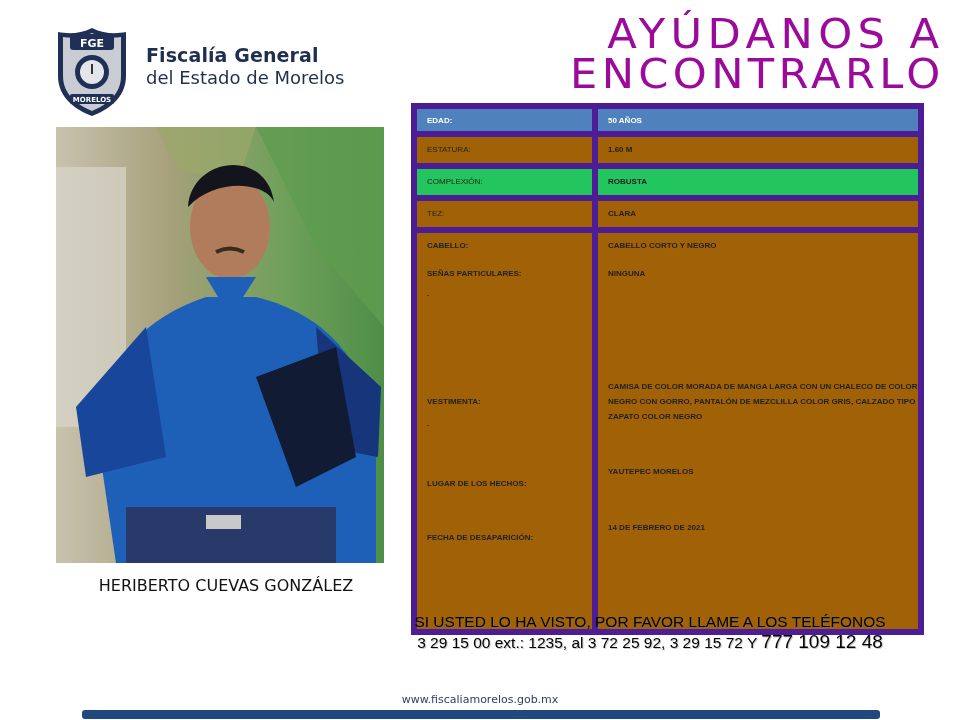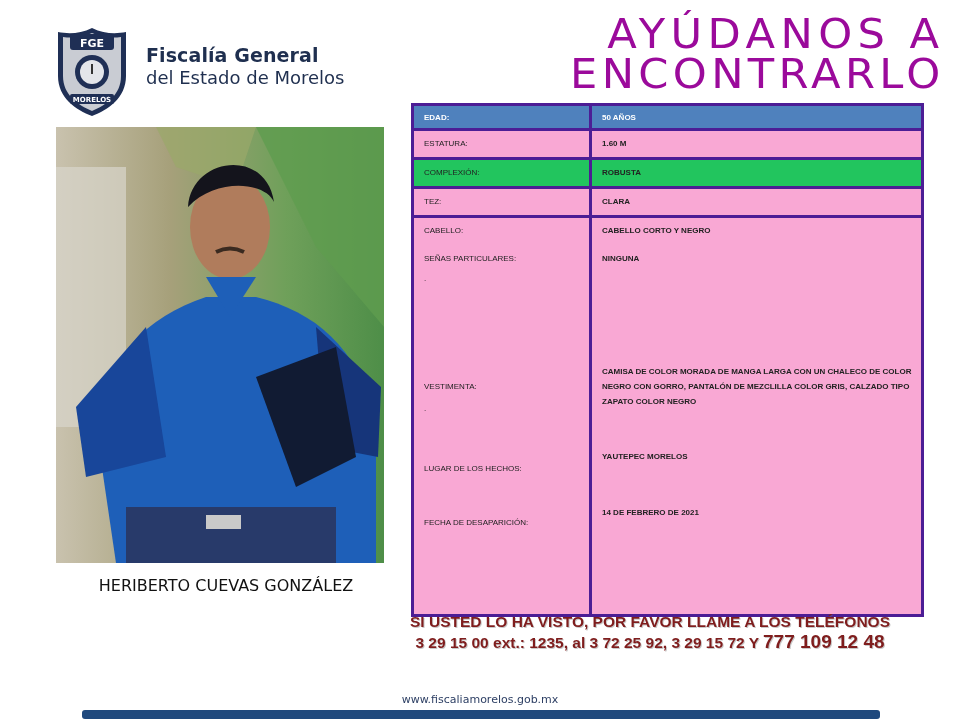--- a/index.html
+++ b/index.html
@@ -8,31 +8,31 @@
   .org { position:absolute; left:146px; top:44px; color:#1f2f4f; }
   .org .l1 { font-family:"DejaVu Sans", sans-serif; font-weight:bold; font-size:19px; letter-spacing:0.1px; }
   .org .l2 { font-family:"DejaVu Sans", sans-serif; font-size:18px; margin-top:1px; }
   .headline { position:absolute; left:412px; top:14px; width:512px; text-align:right; color:#9b0a9b;
     font-family:"DejaVu Sans", sans-serif; font-weight:normal; line-height:40px; }
   .headline .h1 { font-size:40px; letter-spacing:5px; transform:scaleX(1.08); }
   .headline .h2 { font-size:40px; letter-spacing:4px; transform:scaleX(1.08); }
   .photo { position:absolute; left:56px; top:127px; width:328px; height:436px; overflow:hidden; background:#8db27a; }
   .victim-name { position:absolute; left:56px; top:576px; width:340px; text-align:center; font-family:"DejaVu Sans", sans-serif; font-weight:normal; font-size:16px; color:#111; }
   table.info { position:absolute; left:411px; top:103px; width:513px; border-collapse:collapse; font-family:"Liberation Sans", sans-serif; font-size:8px; color:#222; }
-  table.info td { border:3px solid #4c1d95; vertical-align:top; padding:0 10px; }
+  table.info td { border:6px solid #4c1d95; vertical-align:top; padding:0 10px; }
   table.info td.k { width:155px; }
   table.info tr.hdr td { background:#4f81bd; color:#ffffff; font-weight:bold; height:22px; vertical-align:middle; }
-  table.info tr.odd td { background:#f9a8d4; }
+  table.info tr.odd td { background:#a16207; }
   table.info tr.even td { background:#22c55e; }
   table.info td.v { font-weight:bold; }
   .pad { height:26px; line-height:26px; }
   .big td { height:390px; padding-top:6px !important; }
   .blk { position:relative; height:100%; }
   .blk span { position:absolute; left:0; display:block; }
-  .cta { position:absolute; left:370px; top:612px; width:560px; text-align:center; color:#7f1d1d; font-family:"Liberation Sans", sans-serif; font-weight:bold; font-size:15.5px; line-height:20px; text-shadow:1px 1px 0 rgba(120,120,120,0.4); }
+  .cta { position:absolute; left:370px; top:612px; width:560px; text-align:center; color:#000000; font-family:"Liberation Sans", sans-serif; font-weight:normal; font-size:15.5px; line-height:20px; text-shadow:1px 1px 0 rgba(120,120,120,0.4); }
   .cta .big-num { font-size:19px;margin-top:11px; }
   .url { position:absolute; left:0; width:960px; top:693px; text-align:center; font-family:"DejaVu Sans", sans-serif; font-size:11px; color:#2c3e63; }
   .bar { position:absolute; left:82px; top:710px; width:798px; height:9px; background:#1f497d; border-radius:3px; }
 </style>
 </head>
 <body>
 
 <div class="logo">
   <svg width="72" height="92" viewBox="0 0 72 92">
     <path d="M36 2 C48 8 60 8 70 6 L70 50 C70 72 52 84 36 90 C20 84 2 72 2 50 L2 6 C12 8 24 8 36 2 Z" fill="#1f2f55"></path>
@@ -99,21 +99,21 @@
   <tr class="even">
     <td class="k pad">COMPLEXIÓN:</td>
     <td class="v pad">ROBUSTA</td>
   </tr>
   <tr class="odd">
     <td class="k pad">TEZ:</td>
     <td class="v pad">CLARA</td>
   </tr>
   <tr class="odd big">
     <td class="k">
-      <div class="blk" style="height:382px;">
+      <div class="blk" style="height:382px;font-weight:bold;">
         <span style="top:2px">CABELLO:</span>
         <span style="top:30px">SEÑAS PARTICULARES:</span>
         <span style="top:50px">.</span>
         <span style="top:158px">VESTIMENTA:</span>
         <span style="top:180px">.</span>
         <span style="top:240px">LUGAR DE LOS HECHOS:</span>
         <span style="top:294px">FECHA DE DESAPARICIÓN:</span>
       </div>
     </td>
     <td class="v">

